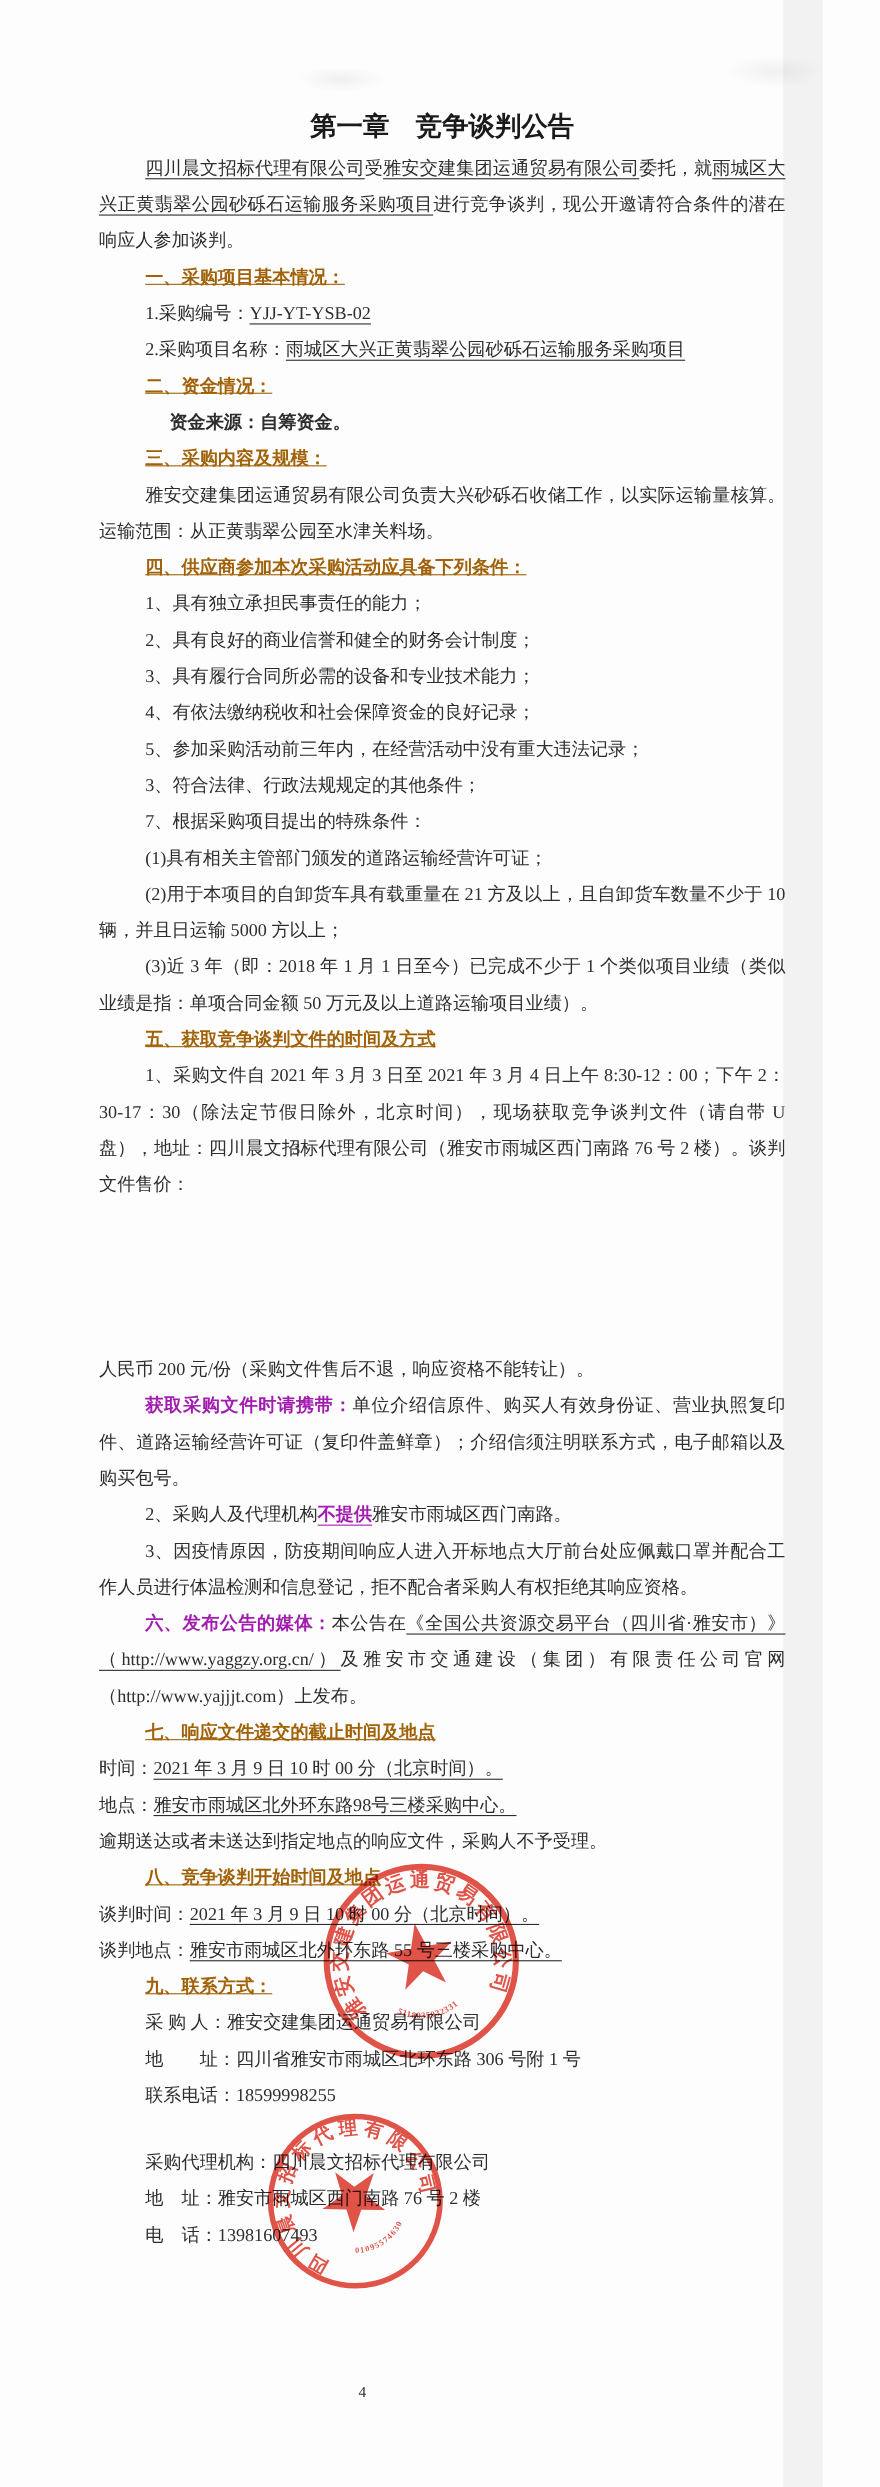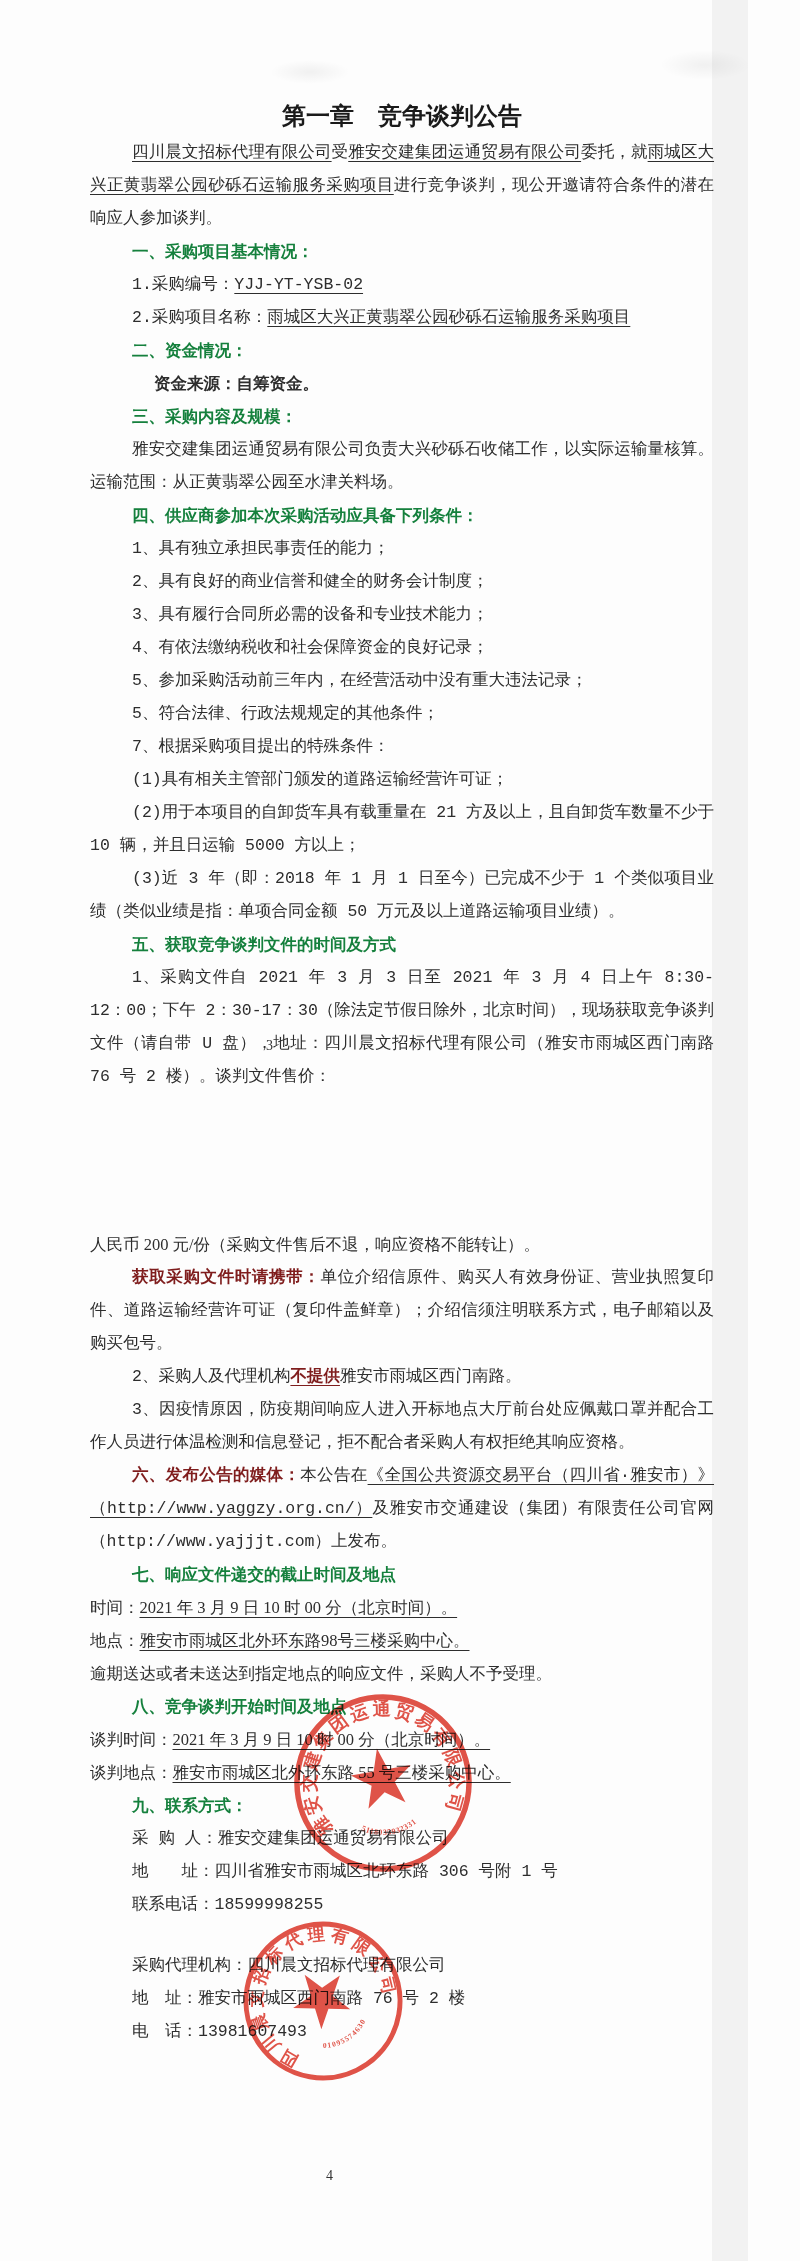--- a/index.html
+++ b/index.html
@@ -2,23 +2,23 @@
 <html><head>
 <meta charset="utf-8">
 <style>
   html,body{margin:0;padding:0;background:#ffffff;}
   .canvas{position:relative;width:800px;height:2261px;background:#fdfdfd;overflow:hidden;
           font-family:"Liberation Serif","DejaVu Serif",serif;color:#2d2d2d;}
   .scanband{position:absolute;top:0;height:100%;background:rgba(150,150,150,0.10);}
   .smudge{position:absolute;background:radial-gradient(closest-side,rgba(0,0,0,0.05),rgba(0,0,0,0));}
   .block{position:absolute;left:90px;width:624px;font-size:16.5px;line-height:33px;}
   .t{margin:0;text-align:justify;}
-  .ind{text-indent:42px;font-family:Liberation Mono, monospace;}
-  .h{margin:0;font-weight:bold;color:#15803d;text-indent:42px;text-align:justify;}
-  .b{font-weight:bold;color:#7f1d1d;}
+  .ind{text-indent:42px;}
+  .h{margin:0;font-weight:bold;color:#a16207;text-indent:42px;text-align:justify;text-decoration:underline;}
+  .b{font-weight:bold;color:#a21caf;}
   .u{text-decoration:underline;text-underline-offset:4px;text-decoration-thickness:1px;}
   .title{font-size:24px;font-weight:bold;color:#1a1a1a;text-align:center;line-height:40px;margin:0 0 0 0;}
   .gap{height:28px;}
   .pageno{position:absolute;font-size:14px;color:#333;}
   .stamp{position:absolute;mix-blend-mode:multiply;opacity:0.88;}
   .stamp svg{display:block;}
   .stamp text{font-family:"Liberation Serif","DejaVu Serif",serif;font-weight:bold;}
 </style>
 </head>
 <body>
@@ -44,21 +44,21 @@
 
     <p class="h">三、采购内容及规模：</p>
     <p class="t ind">雅安交建集团运通贸易有限公司负责大兴砂砾石收储工作，以实际运输量核算。运输范围：从正黄翡翠公园至水津关料场。</p>
 
     <p class="h">四、供应商参加本次采购活动应具备下列条件：</p>
     <p class="t ind">1、具有独立承担民事责任的能力；</p>
     <p class="t ind">2、具有良好的商业信誉和健全的财务会计制度；</p>
     <p class="t ind">3、具有履行合同所必需的设备和专业技术能力；</p>
     <p class="t ind">4、有依法缴纳税收和社会保障资金的良好记录；</p>
     <p class="t ind">5、参加采购活动前三年内，在经营活动中没有重大违法记录；</p>
-    <p class="t ind">5、符合法律、行政法规规定的其他条件；</p>
+    <p class="t ind">3、符合法律、行政法规规定的其他条件；</p>
     <p class="t ind">7、根据采购项目提出的特殊条件：</p>
     <p class="t ind">(1)具有相关主管部门颁发的道路运输经营许可证；</p>
     <p class="t ind">(2)用于本项目的自卸货车具有载重量在 21 方及以上，且自卸货车数量不少于 10 辆，并且日运输 5000 方以上；</p>
     <p class="t ind">(3)近 3 年（即：2018 年 1 月 1 日至今）已完成不少于 1 个类似项目业绩（类似业绩是指：单项合同金额 50 万元及以上道路运输项目业绩）。</p>
 
     <p class="h">五、获取竞争谈判文件的时间及方式</p>
     <p class="t ind">1、采购文件自 2021 年 3 月 3 日至 2021 年 3 月 4 日上午 8:30-12：00；下午 2：30-17：30（除法定节假日除外，北京时间），现场获取竞争谈判文件（请自带 U 盘），地址：四川晨文招标代理有限公司（雅安市雨城区西门南路 76 号 2 楼）。谈判文件售价：</p>
   </div>
 
   <div class="pageno" style="left:266px;top:1038px;">3</div>

